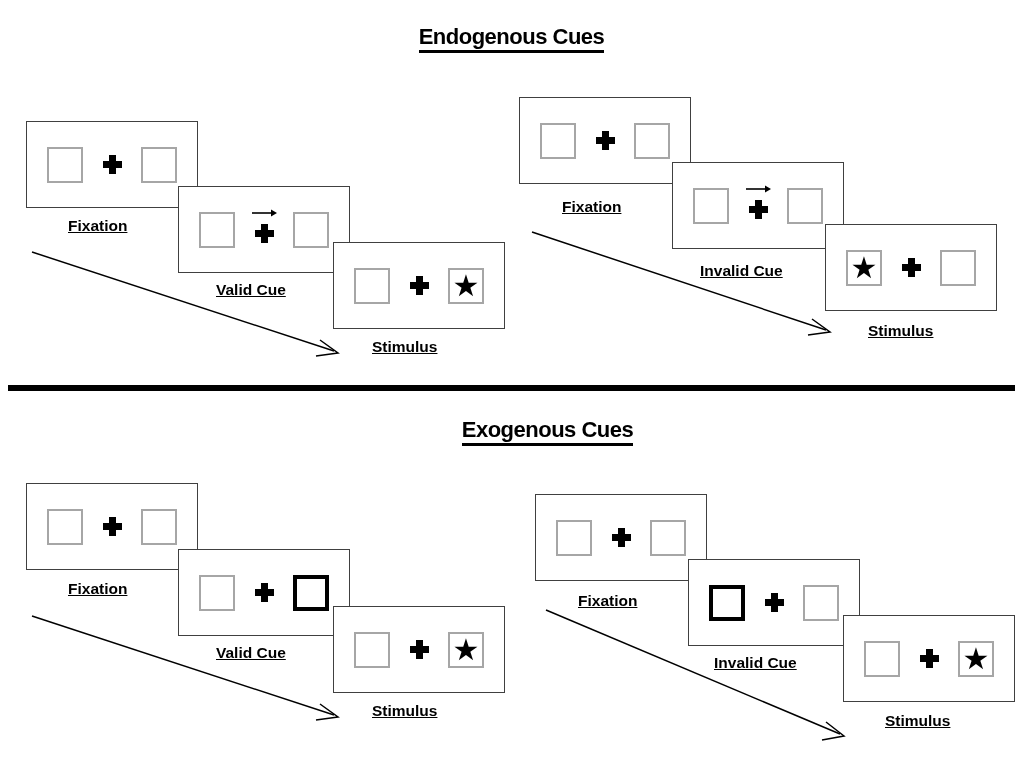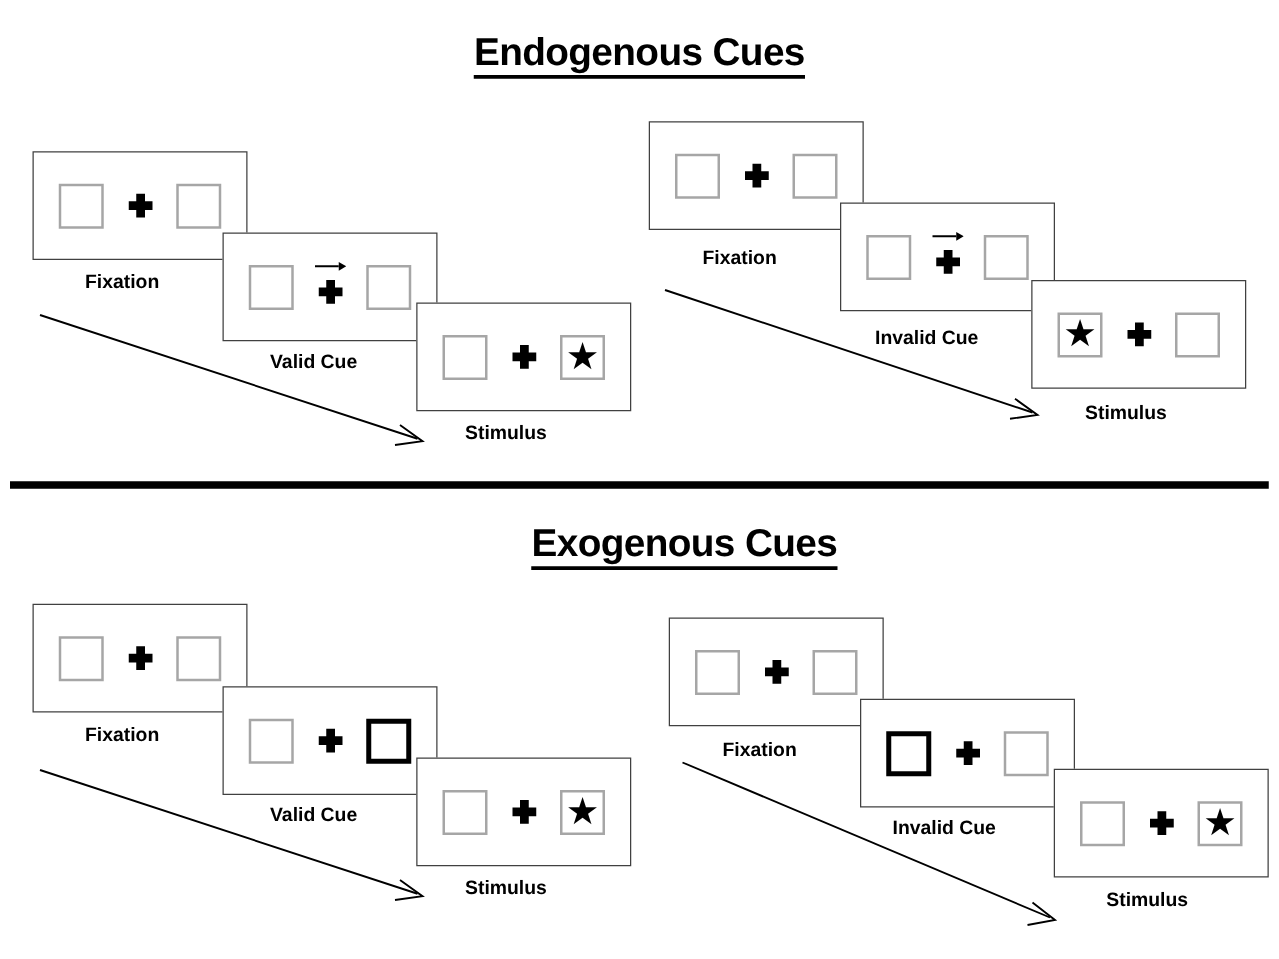--- a/index.html
+++ b/index.html
@@ -14,21 +14,21 @@
     overflow: hidden;
     font-family: "Liberation Sans", sans-serif;
     color: #000000;
   }
 
   .section-title {
     position: absolute;
     width: 100%;
     text-align: center;
     font-weight: bold;
-    font-size: 31px;
+    font-size: 22px;
     letter-spacing: -0.5px;
     color: #000;
   }
   .section-title span {
     border-bottom: 3px solid #000;
     padding-bottom: 1px;
   }
 
   .divider {
     position: absolute;
@@ -107,20 +107,21 @@
     color: #000;
     font-family: "DejaVu Sans", sans-serif;
   }
 
   .caption {
     position: absolute;
     font-weight: bold;
     font-size: 15.5px;
     white-space: nowrap;
     color: #000;
+    text-decoration: underline;
   }
 
   .time-arrow {
     position: absolute;
     pointer-events: none;
   }
 </style>
 </head>
 <body>
 

